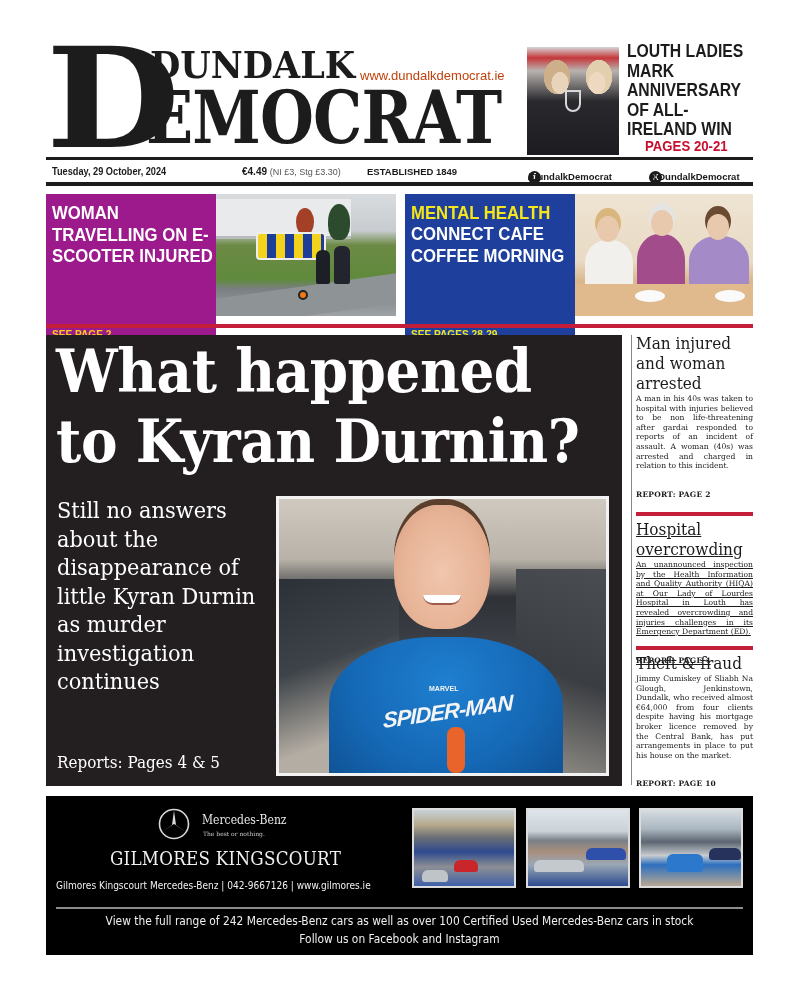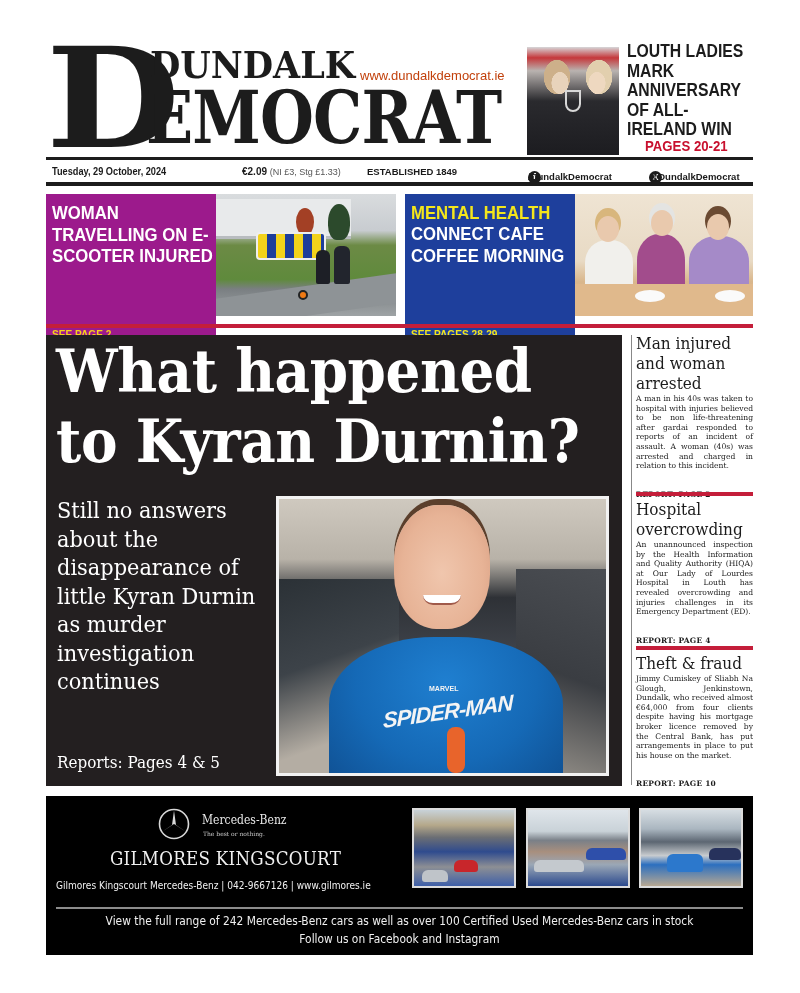--- a/index.html
+++ b/index.html
@@ -87,21 +87,21 @@
   .kid-hoodie { position: absolute; left: 50px; top: 138px; width: 234px; height: 150px; background: radial-gradient(ellipse at 50% 30%, #1f7fd0 0%, #1569b6 55%, #0f4f91 100%); border-radius: 45% 45% 0 0; }
   .kid-logo { position: absolute; left: 104px; top: 200px; font-family: "Liberation Sans", sans-serif; font-weight: bold; font-style: italic; font-size: 22px; color: #f4f4f4; transform: skewY(-8deg); letter-spacing: -1px; }
   .kid-marvel { position: absolute; left: 150px; top: 186px; font-family: "Liberation Sans", sans-serif; font-weight: bold; font-size: 7px; color: #f4f4f4; }
   .kid-spidey { position: absolute; left: 168px; top: 228px; width: 18px; height: 46px; background: #e8642b; border-radius: 8px; }
 
   
   .sidebar { position: absolute; left: 636px; top: 333px; width: 117px; }
   .side-divider { position: absolute; left: 631px; top: 335px; width: 1px; height: 450px; background: #888; }
   .side-story { position: absolute; left: 0; width: 117px; }
   .side-story.s1 { top: 0; }
-  .side-story.s2 { top: 159px; }
+  .side-story.s2 { top: 179px; text-decoration: underline; }
   .side-story.s3 { top: 313px; }
   .side-bar { width: 117px; height: 4px; background: #c41e3a; margin-bottom: 3px; }
   .side-title { font-family: "DejaVu Serif", serif; font-size: 17px; line-height: 20px; color: #1c1c1c; transform: scaleX(0.9); transform-origin: left top; width: 130px; }
   .side-body { font-family: "DejaVu Serif", serif; font-size: 7.6px; line-height: 9.6px; color: #222; text-align: justify; margin-top: 1px; }
   .side-report { font-family: "DejaVu Serif", serif; font-weight: bold; font-size: 7.5px; color: #1c1c1c; margin-top: 19px; letter-spacing: 0.2px; }
 
   
   .advert { position: absolute; left: 46px; top: 796px; width: 707px; height: 159px; background: #000000; }
   .ad-star { position: absolute; left: 112px; top: 12px; width: 32px; height: 32px; }
   .ad-brand { position: absolute; left: 156px; top: 17px; font-family: "DejaVu Serif", serif; font-size: 12px; color: #e8e8e8; transform: scaleX(0.9); transform-origin: left top; }
@@ -127,21 +127,21 @@
 </div>
 
 <div class="teaser-photo" title="Two women holding a trophy"></div>
 <div class="teaser-cup"></div>
 <div class="teaser-text">LOUTH LADIES MARK ANNIVERSARY OF ALL-IRELAND WIN</div>
 <div class="teaser-pages">PAGES 20-21</div>
 
 <div class="rule-top"></div>
 <div class="infobar">
   <span class="date">Tuesday, 29 October, 2024</span>
-  <span class="price"><b>€2.09</b> <small>(NI £3, Stg £1.33)</small></span>
+  <span class="price"><b>€4.49</b> <small>(NI £3, Stg £3.30)</small></span>
   <span class="established">ESTABLISHED 1849</span>
   <span class="social-fb">
       <span class="s-icon">f</span>
       <span>/DundalkDemocrat</span>
     </span>
   <span class="social-x">
       <span class="s-icon">X</span>
       <span>@DundalkDemocrat</span>
     </span>
 </div>

